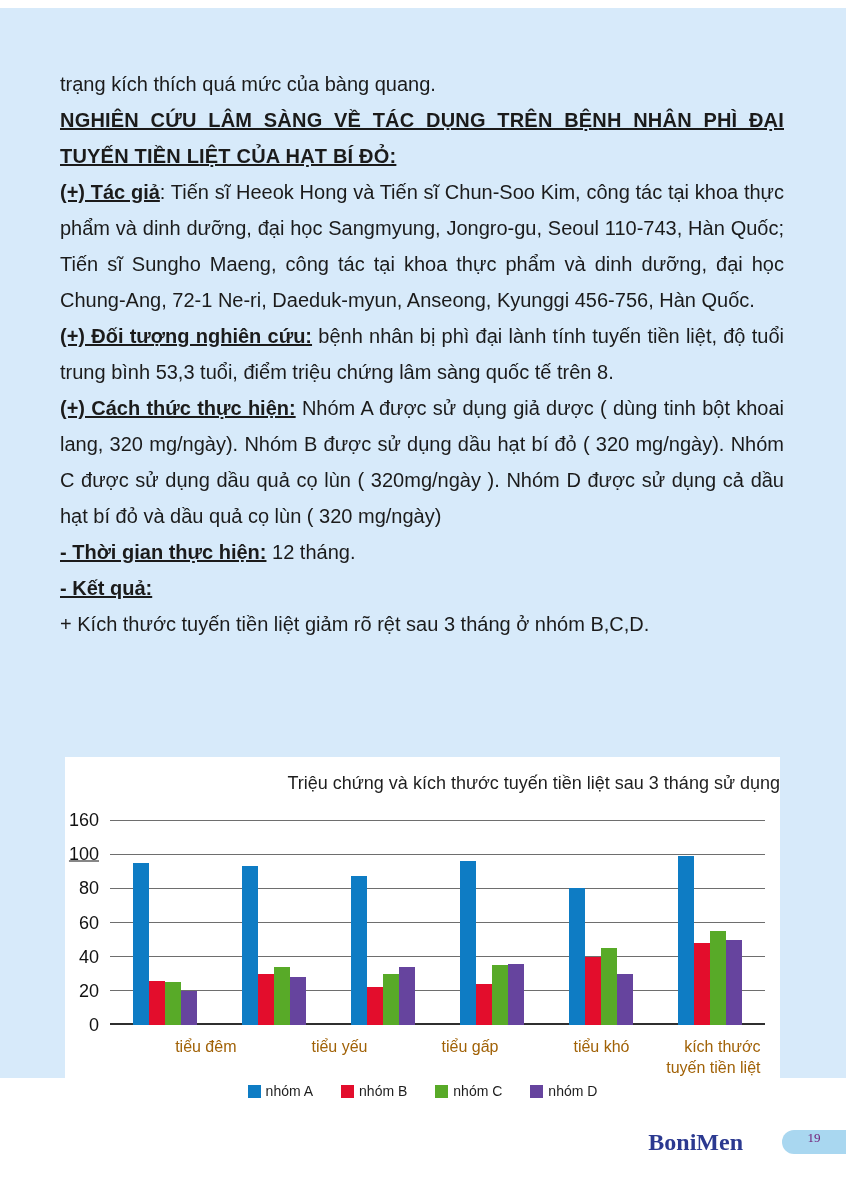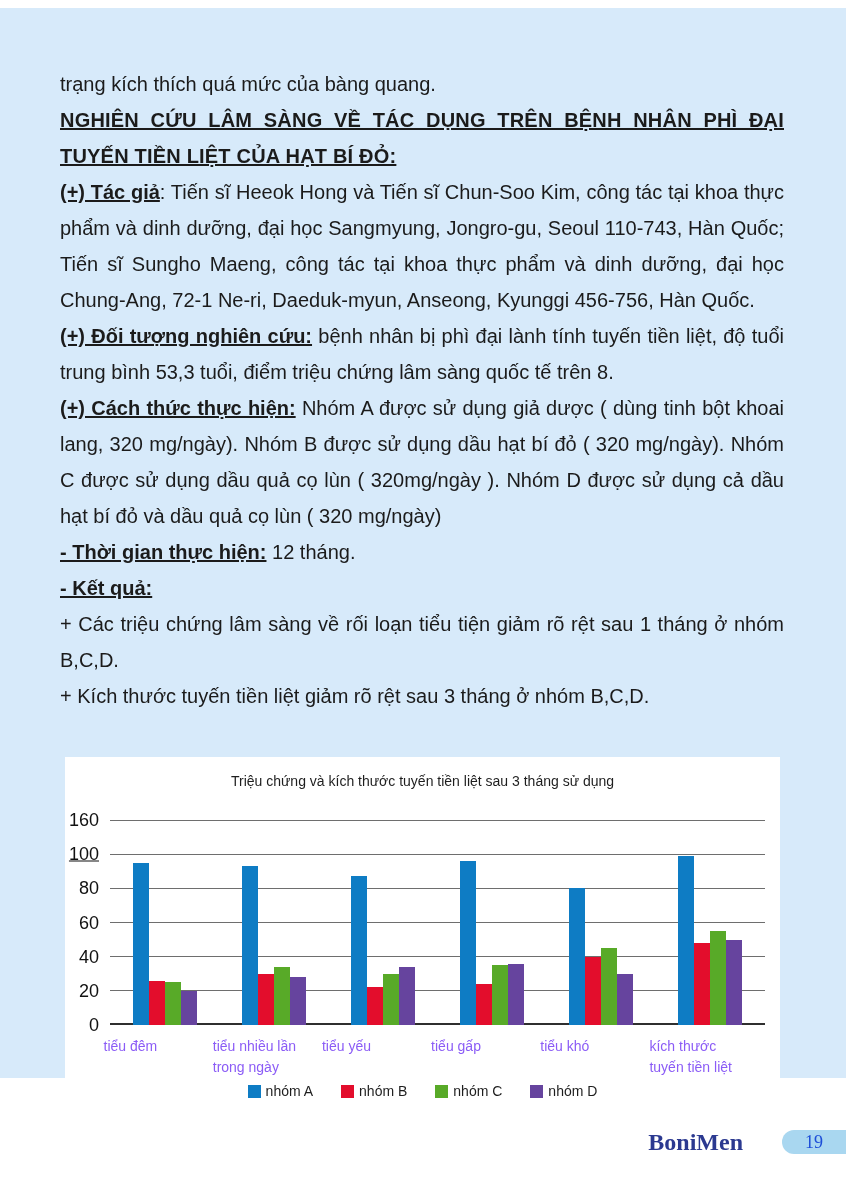--- a/index.html
+++ b/index.html
@@ -22,74 +22,73 @@
   .seg-normal{font-weight:normal;}
   .seg-bold-underline{font-weight:bold;text-decoration:underline;}
   .para-heading{font-weight:bold;letter-spacing:0.2px;}
   
   .chart-box{
     position:absolute;left:65px;top:749px;width:715px;height:356px;
     background:#ffffff;
   }
   .chart-title{
     position:absolute;left:0;top:16px;width:100%;
-    text-align:center;font-size:14px;color:#1e1e1e;
+    text-align:right;font-size:18px;color:#1e1e1e;
   }
   .yaxis{position:absolute;left:0;top:63px;width:38px;height:205px;}
   .ylabel{
     position:absolute;right:4px;transform:translateY(-50%);
     font-size:18px;color:#111;
   }
   .plot{position:absolute;left:45px;top:63px;width:655px;height:205px;}
   .gridline{position:absolute;left:0;right:0;height:1px;background:#6e6e6e;}
   .gridline.zero{height:2px;background:#2f2f2f;}
   .bar-group{position:absolute;bottom:0;display:flex;align-items:flex-end;}
   .bar{width:16px;}
   .xlabels{position:absolute;left:45px;top:277px;width:655px;display:flex;}
   .xlabel{flex:1;position:relative;height:46px;}
   .xlabel > span{
     position:absolute;left:50%;top:2px;transform:translateX(-50%);
-    width:122px;text-align:left;font-size:14px;line-height:21px;color:#8b5cf6;
+    width:122px;text-align:right;font-size:16px;line-height:21px;color:#a16207;
   }
   .legend{
     position:absolute;left:0;top:326px;width:100%;
     display:flex;justify-content:center;align-items:center;gap:28px;
   }
   .legend-item{display:flex;align-items:center;font-size:14px;color:#1e1e1e;}
   .legend-swatch{width:13px;height:13px;margin-right:5px;display:inline-block;}
   
   .footer{
     position:absolute;right:0;top:1122px;height:24px;
     display:flex;align-items:center;gap:30px;
   }
   .brand{
     font-family:"Liberation Serif","DejaVu Serif",serif;
     font-weight:bold;font-size:24px;color:#2b3990;margin-right:9px;
   }
   .page-pill{
     background:#a9d7f0;border-radius:12px 0 0 12px;
-    width:64px;height:24px;display:flex;align-items:center;justify-content:center;
+    width:64px;height:24px;display:flex;align-items:flex-start;justify-content:center;
     font-family:"Liberation Serif","DejaVu Serif",serif;
-    font-size:18px;color:#1d4ed8;
+    font-size:13px;color:#701a75;
   }
 </style>
 </head>
 <body>
 
 <div class="page">
 
   <div class="content">
       <p><span class="seg-normal">trạng kích thích quá mức của bàng quang.</span></p>
       <p class="para-heading"><span class="seg-bold-underline">NGHIÊN CỨU LÂM SÀNG VỀ TÁC DỤNG TRÊN BỆNH NHÂN PHÌ ĐẠI TUYẾN TIỀN LIỆT CỦA HẠT BÍ ĐỎ:</span></p>
       <p><span class="seg-bold-underline">(+) Tác giả</span><span class="seg-normal">: Tiến sĩ Heeok Hong và Tiến sĩ Chun-Soo Kim, công tác tại khoa thực phẩm và dinh dưỡng, đại học Sangmyung, Jongro-gu, Seoul 110-743, Hàn Quốc; Tiến sĩ Sungho Maeng, công tác tại khoa thực phẩm và dinh dưỡng, đại học Chung-Ang, 72-1 Ne-ri, Daeduk-myun, Anseong, Kyunggi 456-756, Hàn Quốc.</span></p>
       <p><span class="seg-bold-underline">(+) Đối tượng nghiên cứu:</span><span class="seg-normal"> bệnh nhân bị phì đại lành tính tuyến tiền liệt, độ tuổi trung bình 53,3 tuổi, điểm triệu chứng lâm sàng quốc tế trên 8.</span></p>
       <p><span class="seg-bold-underline">(+) Cách thức thực hiện:</span><span class="seg-normal"> Nhóm A được sử dụng giả dược ( dùng tinh bột khoai lang, 320 mg/ngày). Nhóm B được sử dụng dầu hạt bí đỏ ( 320 mg/ngày). Nhóm C được sử dụng dầu quả cọ lùn ( 320mg/ngày ). Nhóm D được sử dụng cả dầu hạt bí đỏ và dầu quả cọ lùn ( 320 mg/ngày)</span></p>
       <p><span class="seg-bold-underline">- Thời gian thực hiện:</span><span class="seg-normal"> 12 tháng.</span></p>
       <p><span class="seg-bold-underline">- Kết quả:</span></p>
-      <p><span class="seg-normal">+ Các triệu chứng lâm sàng về rối loạn tiểu tiện giảm rõ rệt sau 1 tháng ở nhóm B,C,D.</span></p>
       <p><span class="seg-normal">+ Kích thước tuyến tiền liệt giảm rõ rệt sau 3 tháng ở nhóm B,C,D.</span></p>
     </div>
 
   <div class="chart-box">
     <div class="chart-title">Triệu chứng và kích thước tuyến tiền liệt sau 3 tháng sử dụng</div>
     <div class="yaxis">
         <div class="ylabel" style="top: 205px;">0</div>
         <div class="ylabel" style="top: 170.833px;">20</div>
         <div class="ylabel" style="top: 136.667px;">40</div>
         <div class="ylabel" style="top: 102.5px;">60</div>
@@ -140,23 +139,20 @@
           <div class="bar" style="height: 82px; background: rgb(227, 13, 44);"></div>
           <div class="bar" style="height: 93.9583px; background: rgb(88, 170, 40);"></div>
           <div class="bar" style="height: 85.4167px; background: rgb(102, 68, 158);"></div>
         </div>
       </div>
     <div class="xlabels">
         <div class="xlabel">
           <span>tiểu đêm</span>
         </div>
         <div class="xlabel">
-          <span>tiểu nhiều lần<br>trong ngày</span>
-        </div>
-        <div class="xlabel">
           <span>tiểu yếu</span>
         </div>
         <div class="xlabel">
           <span>tiểu gấp</span>
         </div>
         <div class="xlabel">
           <span>tiểu khó</span>
         </div>
         <div class="xlabel">
           <span>kích thước<br>tuyến tiền liệt</span>

